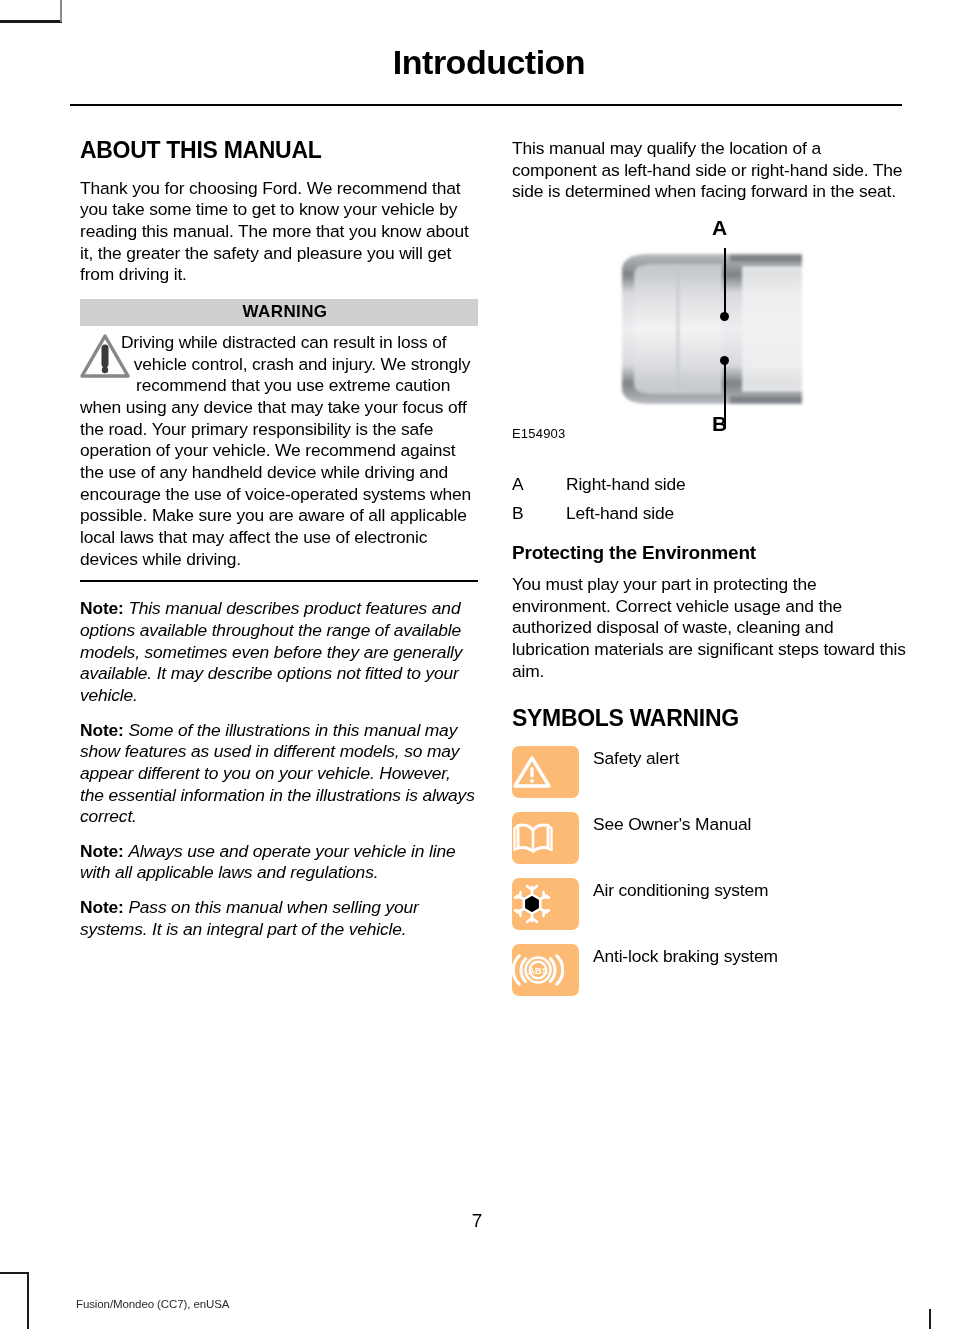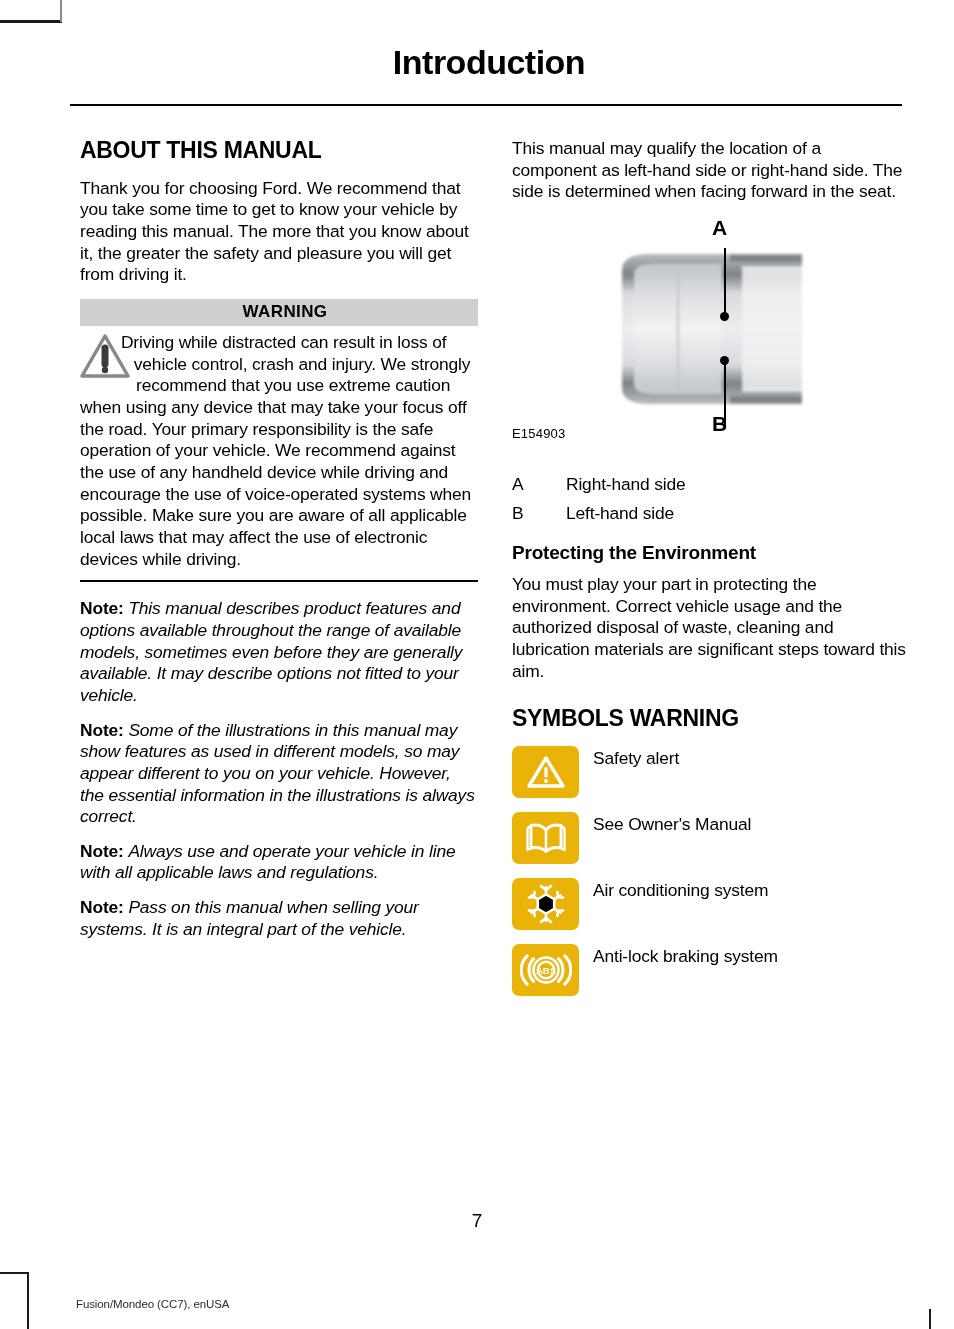--- a/index.html
+++ b/index.html
@@ -145,23 +145,23 @@
   .legend { margin: 6px 0 18px 0; }
   .legend-row { display: flex; font-size: 17.4px; line-height: 1.245; margin-bottom: 7px; }
   .legend-key  { width: 54px; flex: 0 0 54px; }
   .legend-val  { letter-spacing: -0.15px; }
 
   
   .symbols { margin-top: 6px; }
   .symbol-row { display: flex; align-items: flex-start; margin-bottom: 14px; }
   .symbol-box {
     width: 67px; height: 52px; flex: 0 0 67px;
-    background: #eab308;
+    background: #fdba74;
     border-radius: 7px;
-    display: flex; align-items: center; justify-content: center;
+    display: flex; align-items: center; justify-content: flex-start;
     margin-right: 14px;
   }
   .symbol-box svg { display: block; }
   .symbol-label { font-size: 17.4px; line-height: 1.245; letter-spacing: -0.15px; padding-top: 2px; }
 
   
   .page-number {
     position: absolute;
     left: 0; right: 0;
     top: 1210px;

